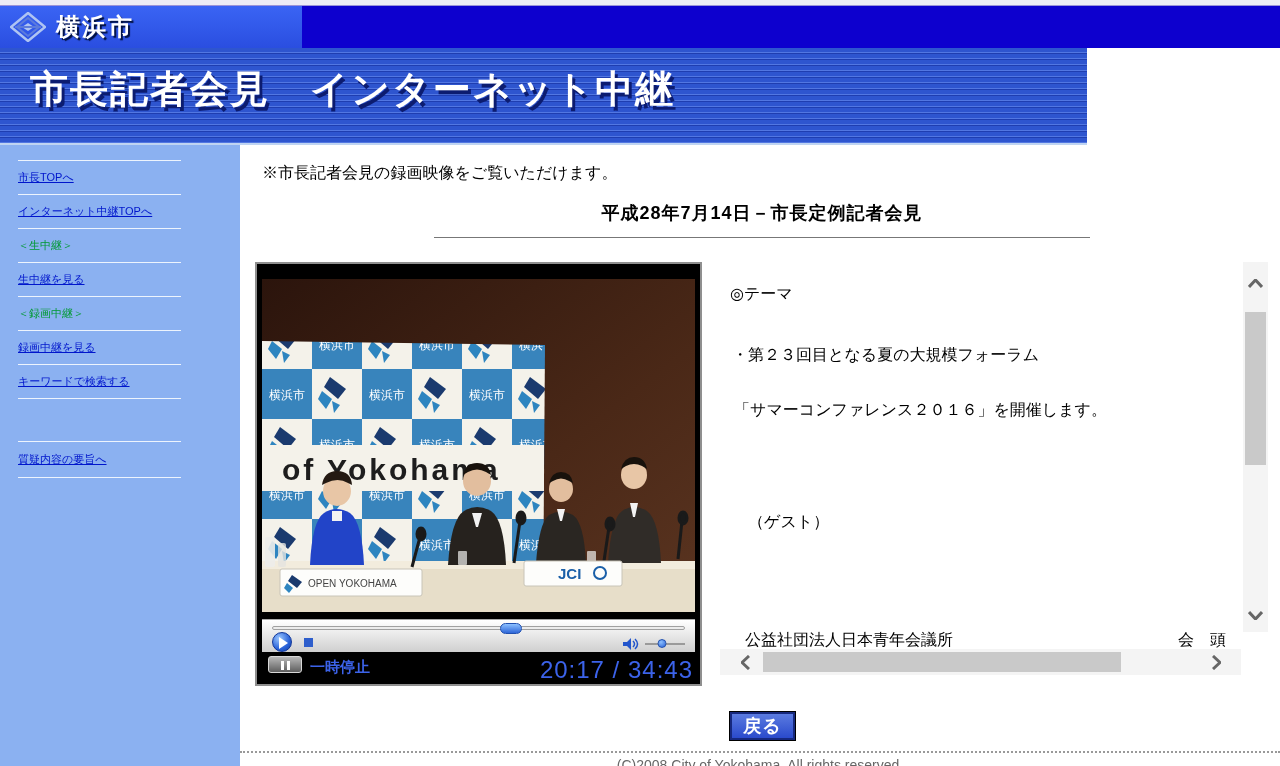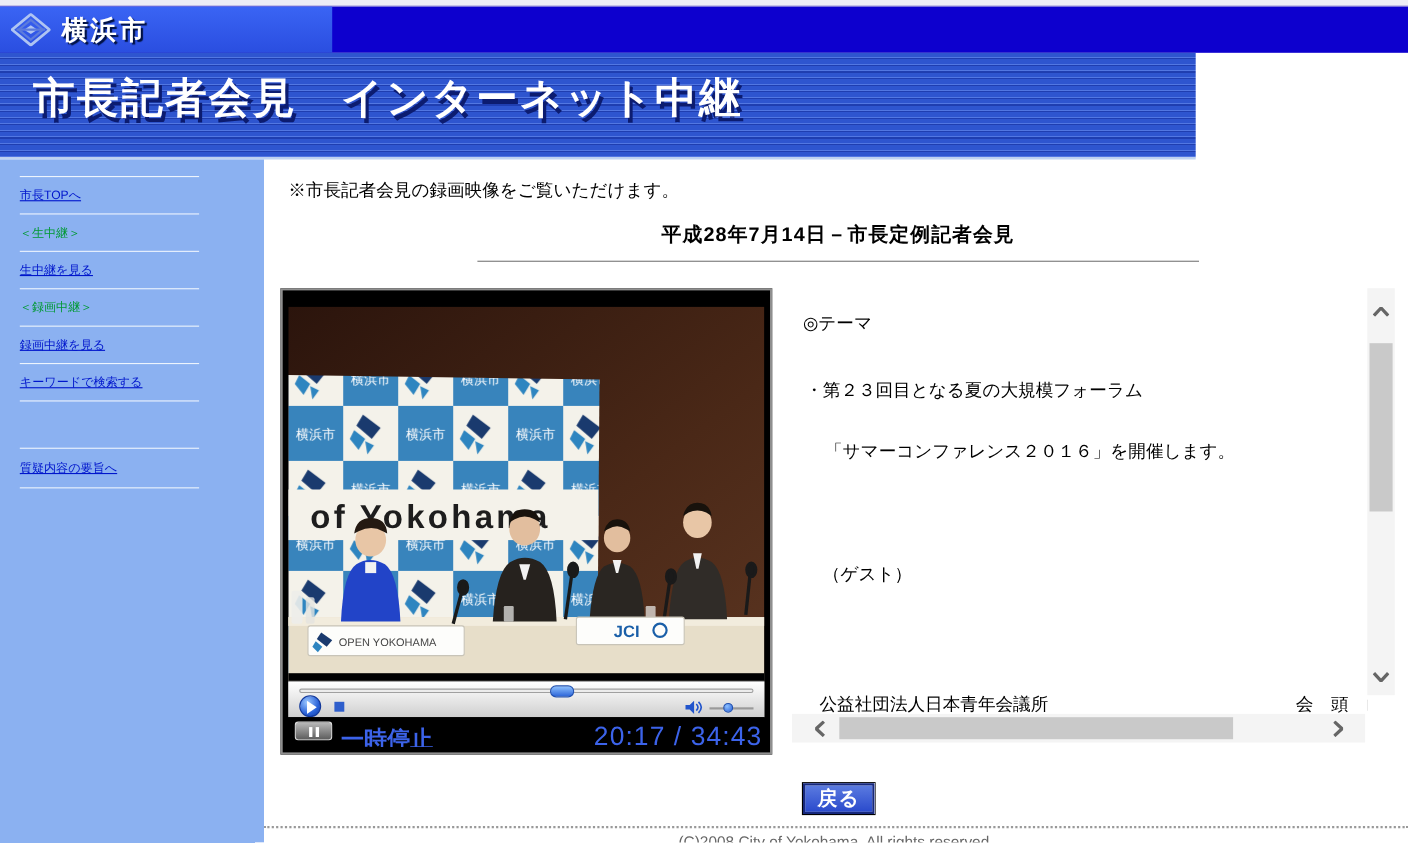--- a/index.html
+++ b/index.html
@@ -59,31 +59,31 @@
   .vol-icon { position:absolute; right:56px; top:16px; cursor:pointer; }
   .vol-track { position:absolute; right:10px; top:23px; width:40px; height:2px; background:#9a9a9a; }
   .vol-thumb { position:absolute; top:-4px; width:9px; height:9px; border-radius:50%;
                background:radial-gradient(circle at 35% 30%, #8CC0FF, #2A62D8);
                border:1px solid #2050B0; transform:translateX(-50%); cursor:pointer; }
   .statusbar { position:relative; width:433px; height:27px; background:#000; overflow:hidden; }
   .pause-btn { position:absolute; left:6px; top:4px; width:34px; height:17px; border-radius:3px;
                background:linear-gradient(#B8B8B8,#5E5E5E); border:1px solid #D8D8D8; cursor:pointer; }
   .pause-btn i { position:absolute; top:4px; width:3px; height:9px; background:#fff; }
   .pause-btn i.b1 { left:12px; } .pause-btn i.b2 { left:18px; }
-  .status-label { position:absolute; left:48px; top:6px; font-size:21px; font-weight:bold;
+  .status-label { position:absolute; left:48px; top:6px; font-size:15px; font-weight:bold;
                   color:#3C63EA; white-space:nowrap; }
   .time-display { position:absolute; right:2px; top:4px; font-size:24px; color:#3C63EA;
                   white-space:nowrap; letter-spacing:1px; }
   
   .info-panel { position:absolute; left:720px; top:262px; width:523px; height:386px;
                 background:#fff; overflow:hidden; font-size:16px; }
   .info-line { position:absolute; white-space:nowrap; }
   .il0 { left:10px; top:22px; }
   .il1 { left:12px; top:83px; }
-  .il2 { left:14px; top:138px;margin-left:16px; }
+  .il2 { left:14px; top:138px; }
   .il3 { left:28px; top:250px; }
   .il4 { left:25px; top:368px; }
   .guest-title { margin-left:225px; white-space:pre; }
   
   .vscroll { position:absolute; left:1243px; top:262px; width:25px; height:370px; background:#F4F4F4; }
   .vscroll .arrow { position:absolute; left:0; width:25px; height:26px; display:flex;
                     align-items:center; justify-content:center; cursor:pointer; }
   .vscroll .up { top:8px; } .vscroll .down { bottom:4px; }
   .vthumb { position:absolute; left:2px; top:50px; width:21px; height:153px; background:#C9C9C9; cursor:pointer; }
   .hscroll { position:absolute; left:720px; top:649px; width:521px; height:26px; background:#F4F4F4; }
@@ -115,20 +115,21 @@
     <span class="site-name">横浜市</span>
   </div>
 </div>
 <div class="banner">
   <div class="banner-title">市長記者会見　インターネット中継</div>
 </div>
 
 <div class="sidebar">
   <ul class="side-list">
     <li><a class="side-link">市長TOPへ</a></li>
+    <li><a class="side-link">インターネット中継TOPへ</a></li>
     <li><span class="side-label-green">＜生中継＞</span></li>
     <li><a class="side-link">生中継を見る</a></li>
     <li><span class="side-label-green">＜録画中継＞</span></li>
     <li><a class="side-link">録画中継を見る</a></li>
     <li><a class="side-link">キーワードで検索する</a></li>
   </ul>
   <div class="side-group2">
     <a class="side-link">質疑内容の要旨へ</a>
   </div>
 </div>

